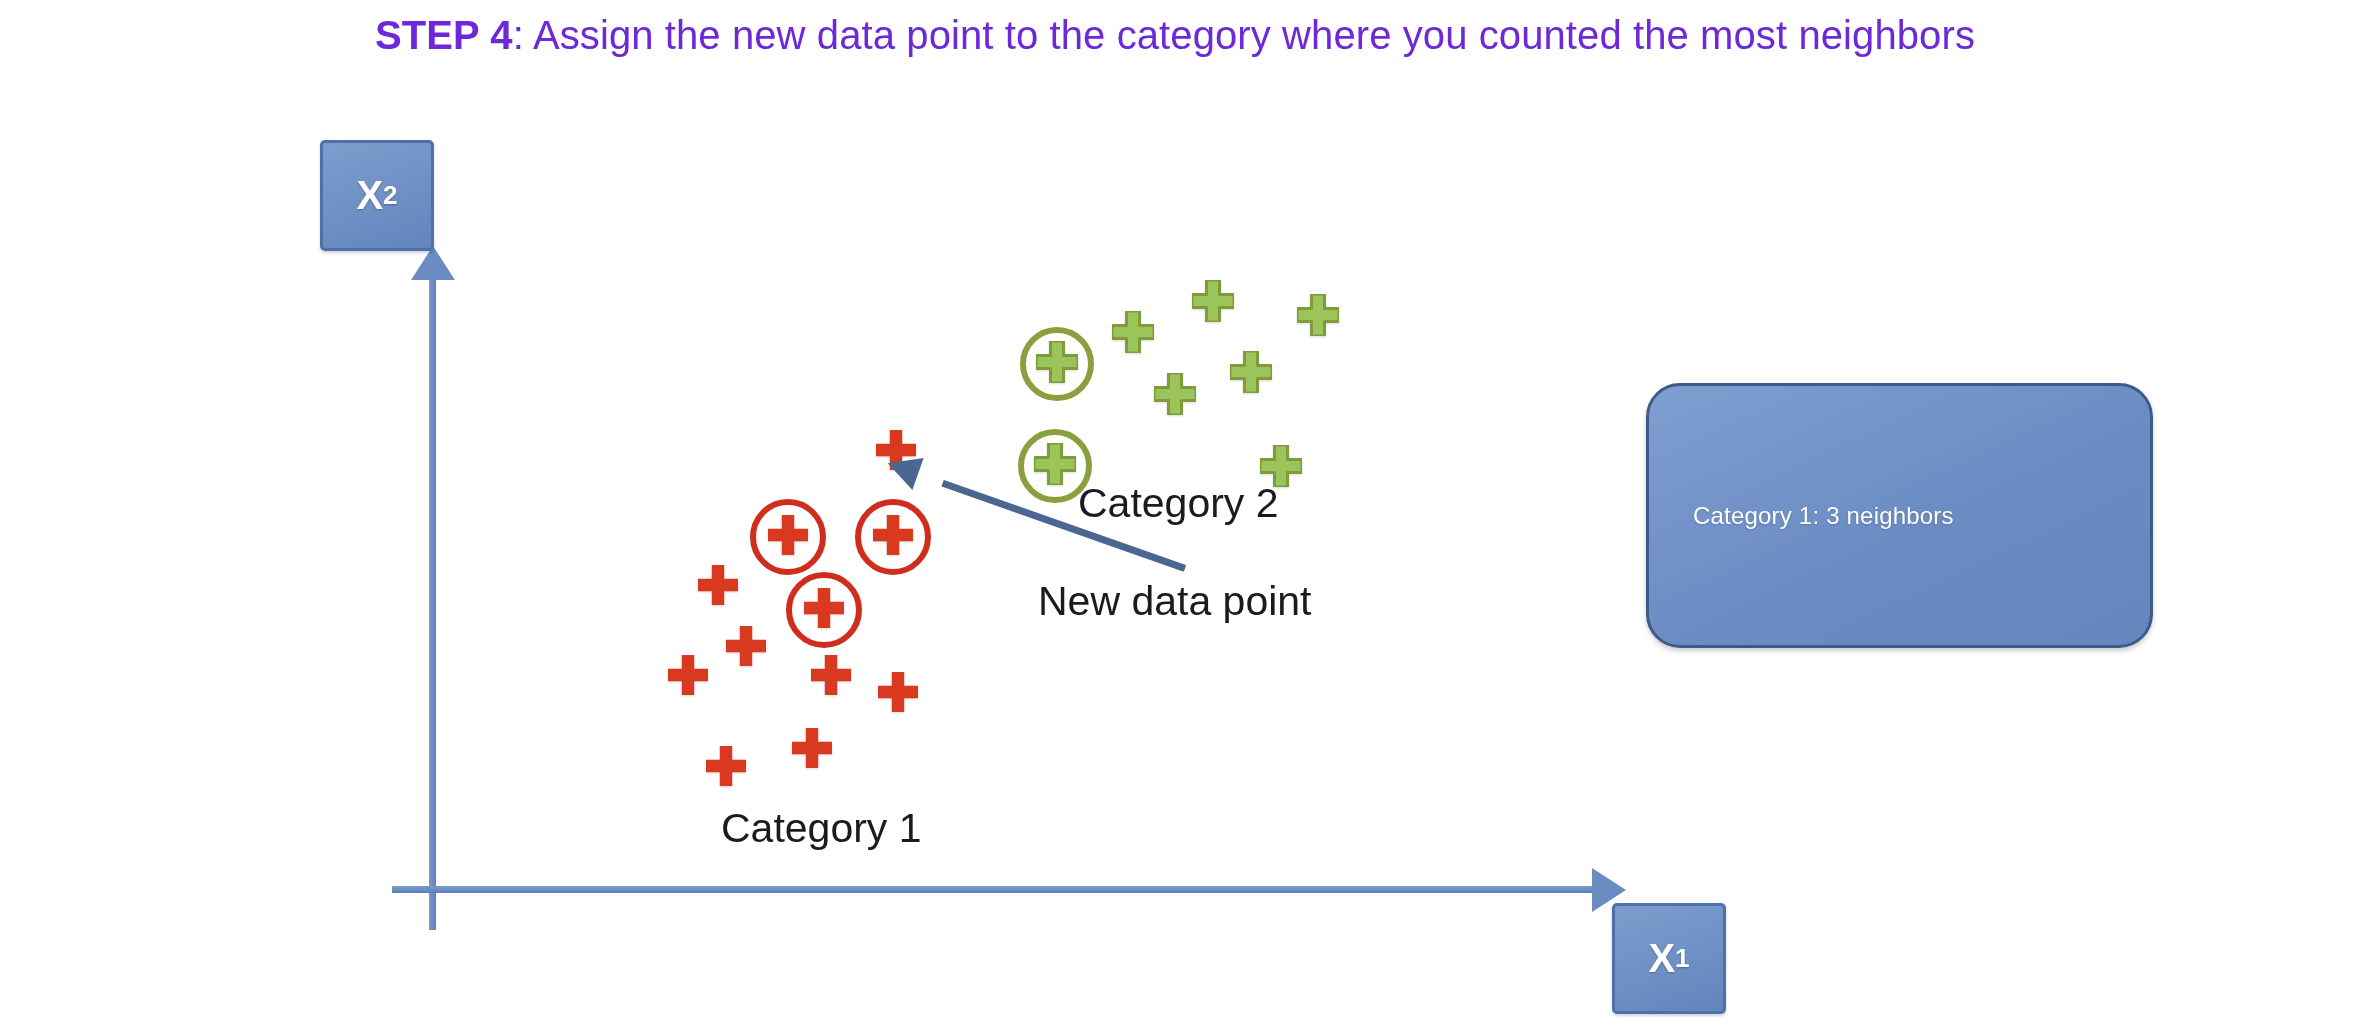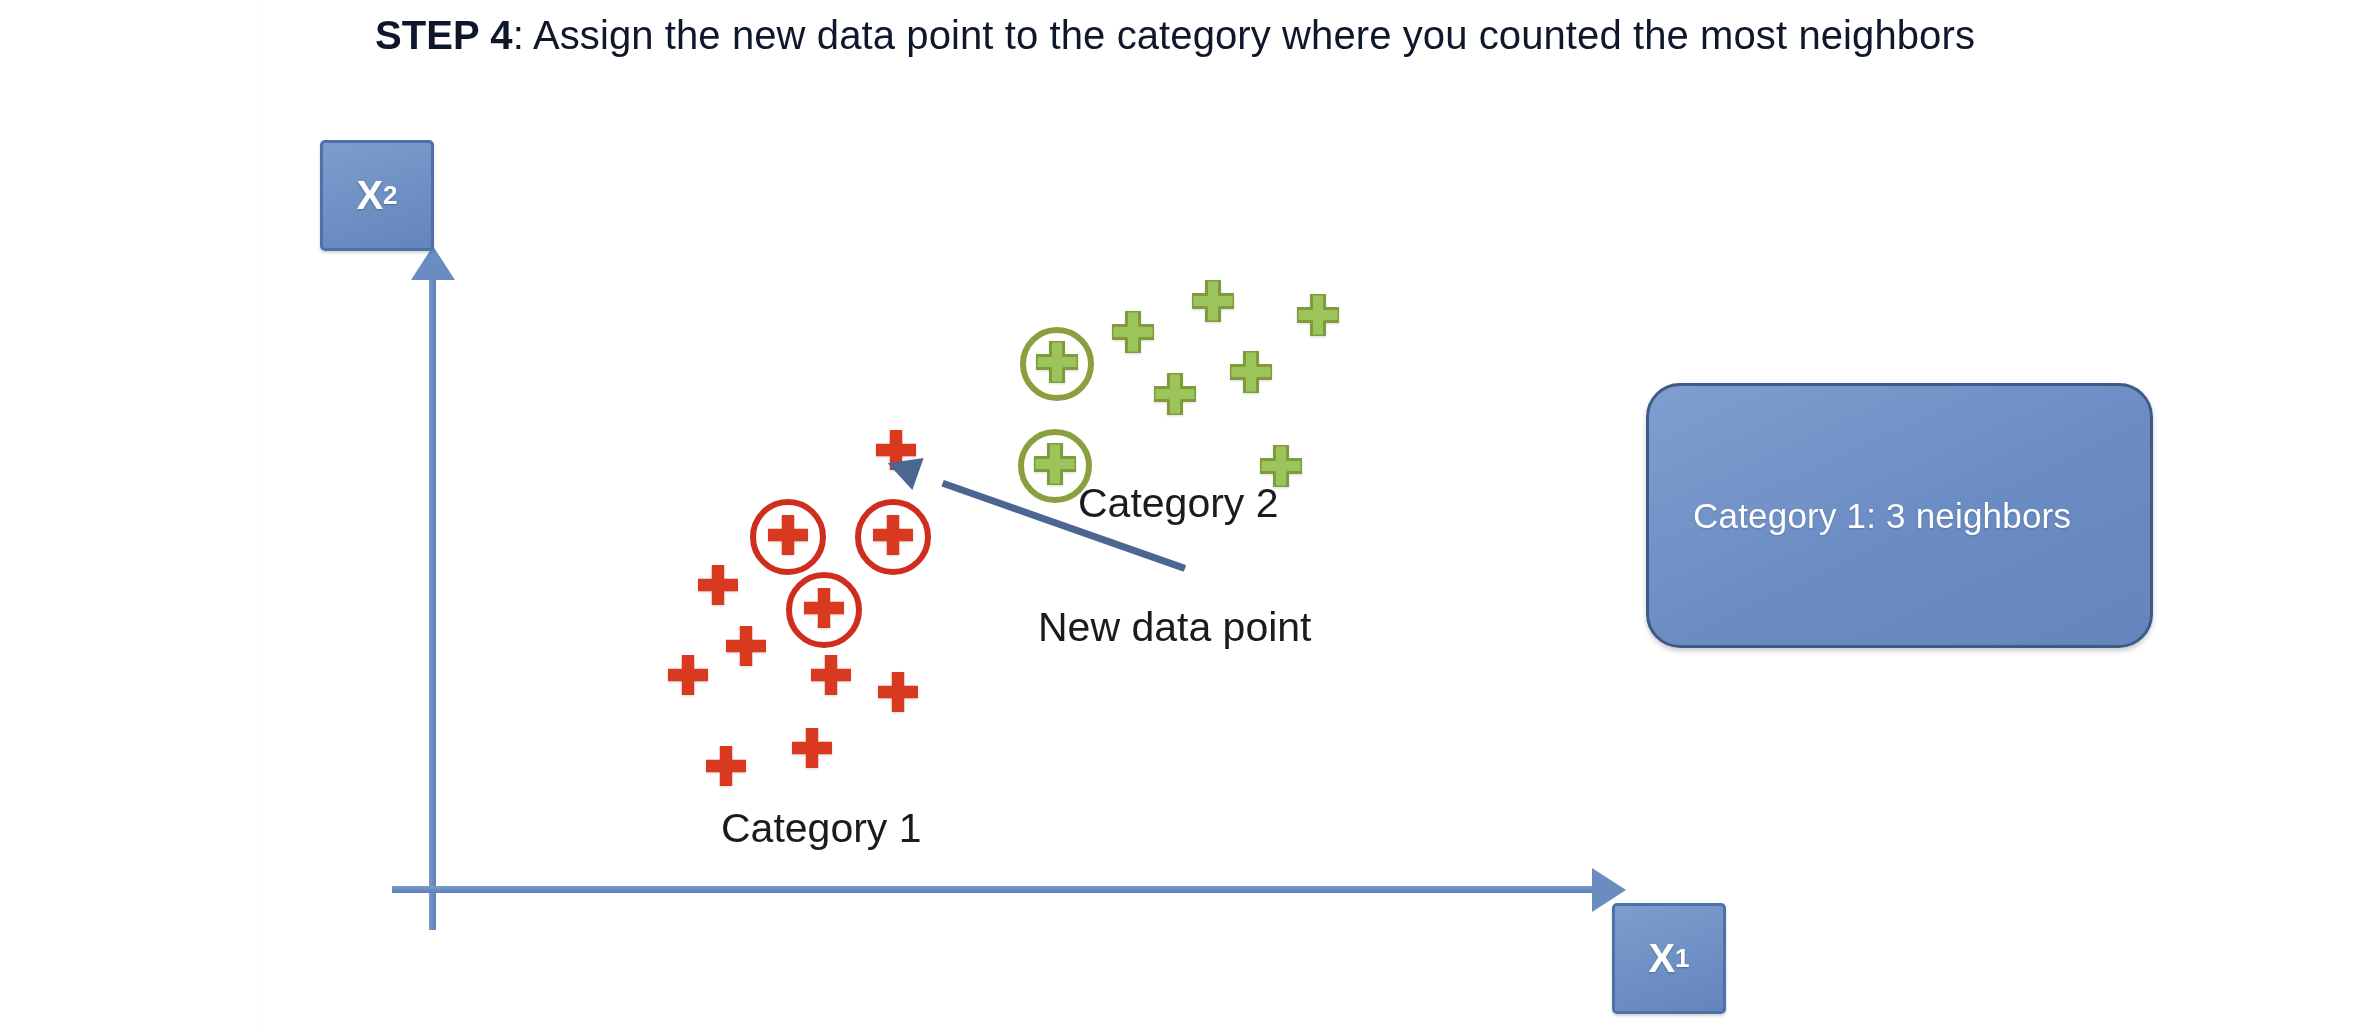--- a/index.html
+++ b/index.html
@@ -18,21 +18,21 @@
     background:#fcfbf9;
   }
 
   
   .title{
     position:absolute;
     left:255px;top:8px;width:1840px;
     text-align:center;
     font-size:40px;
     line-height:1.38;
-    color:#0f172a;
+    color:#6d28d9;
     letter-spacing:.1px;
     font-weight:400;
   }
   .title .step{font-weight:600;}
 
   
   .axis{position:absolute;background:#6b8cc0;}
   .axis-y-line{left:429px;top:265px;width:7px;height:665px;
     background:linear-gradient(to right,#7c9bcc,#5c7fb6);}
   .axis-x-line{left:392px;top:886px;width:1210px;height:7px;
@@ -71,42 +71,42 @@
   .ring-red{border:6px solid #cf2e1e;}
   .ring-green{border:6px solid #8aa03f;}
 
   
   .annot{
     position:absolute;color:#1b1a1e;font-size:41px;
     white-space:nowrap;
   }
   #label-category1{left:693px;top:805px;margin-left:28px;}
   #label-category2{left:1078px;top:480px;}
-  #label-newpoint{left:1038px;top:604px;}
+  #label-newpoint{left:1038px;top:578px;}
 
   .leader{position:absolute;transform-origin:0 50%;background:#4b6691;height:7px;border-radius:1px;}
   .leader-head{
     position:absolute;width:0;height:0;
     border-top:17px solid transparent;border-bottom:17px solid transparent;
     border-right:32px solid #4b6691;
   }
 
   
   #info-box{
     position:absolute;left:1646px;top:383px;width:507px;height:265px;
     background:linear-gradient(155deg,#7f9ed0 0%,#6b8cc3 55%,#6585bd 100%);
     border:3px solid #3f5a85;
     border-radius:34px;
     box-shadow:0 3px 5px rgba(0,0,0,.2);
     display:flex;flex-direction:column;justify-content:center;
     padding-left:44px;box-sizing:border-box;
     gap:40px;
   }
   #info-box .info-line{
-    color:#ffffff;font-size:35px;letter-spacing:.2px;
+    color:#ffffff;font-size:24px;letter-spacing:.2px;
     text-shadow:0 1px 2px rgba(0,0,0,.18);
   }
 </style>
 </head>
 <body>
 
 <div id="stage">
 
   <div class="slide-edge"></div>
 

